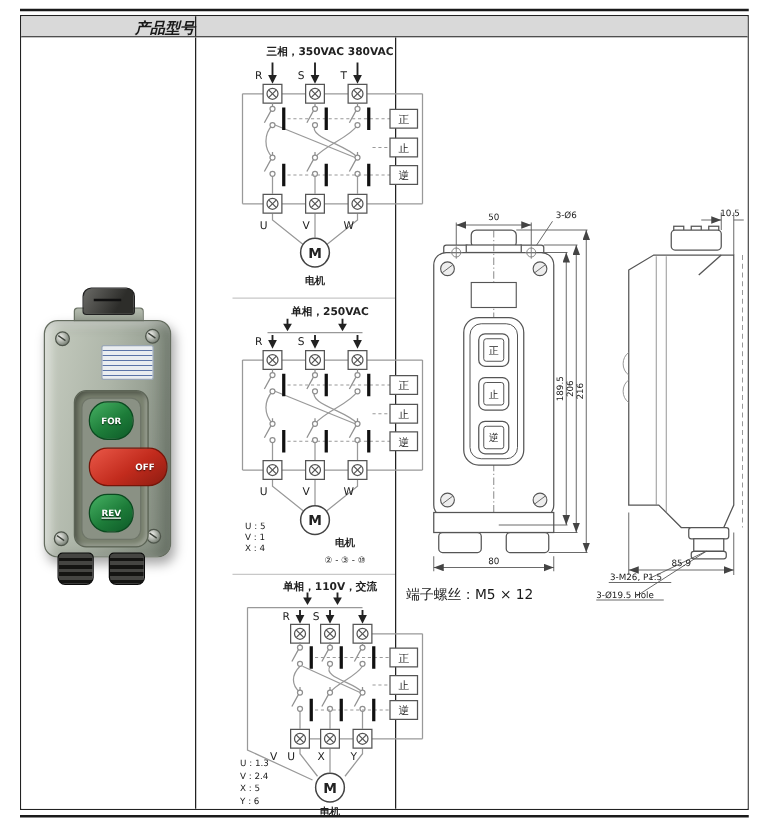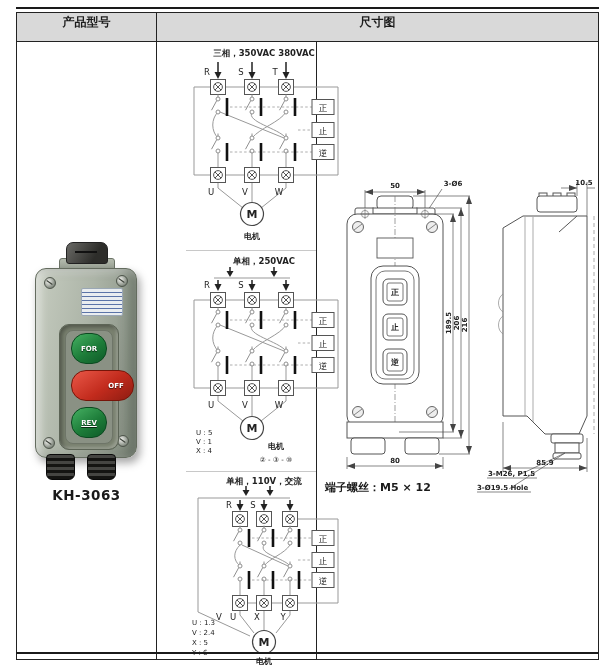--- a/index.html
+++ b/index.html
@@ -3,29 +3,29 @@
 <meta charset="utf-8">
 <style>
   html,body{margin:0;padding:0;background:#fff;}
   .page{position:relative;width:613px;height:666px;background:#fff;overflow:hidden;
         font-family:"DejaVu Sans","Liberation Sans",sans-serif;color:#1a1a1a;}
   .rule{position:absolute;left:16px;width:583px;background:#1a1a1a;}
   .rule.top{top:7px;height:2px;}
   .rule.bottom{top:652px;height:2px;}
   .sheet{position:absolute;left:16px;top:12px;width:581px;border:1px solid #222;}
   .thead{display:flex;background:#d9d9d9;border-bottom:1px solid #222;}
-  .th{height:28px;line-height:18px;text-align:center;font-weight:bold;font-size:12px;}
+  .th{height:16px;line-height:18px;text-align:right;font-weight:bold;font-size:12px;font-style:italic;}
   .th.c1{width:139px;border-right:1px solid #222;}
   .th.c2{width:159px;border-right:1px solid #222;}
   .th.c3{flex:1;}
   .tbody{display:flex;height:617px;background:#fff;}
   .col{position:relative;}
   .col.c1{width:139px;border-right:1px solid #222;}
   .col.c2{width:159px;border-right:1px solid #222;}
-  .col.c3{flex:1;font-weight:bold;}
+  .col.c3{flex:1;}
   .circuit{position:relative;margin-left:29px;}
   .circuit.sep{border-bottom:1px solid #c8c8c8;}
   svg text{fill:#222;}
   .dimtext{font-size:7px;}
   
   .photo{position:absolute;left:12px;top:200px;width:114px;height:238px;}
   .cap{position:absolute;left:37px;top:0;width:40px;height:20px;border-radius:7px 7px 3px 3px;
        background:linear-gradient(120deg,#6a6a66,#2d2d2a 70%);border:1px solid #222;}
   .cap-slot{position:absolute;left:8px;top:8px;width:22px;height:2px;background:#111;}
   .neck{position:absolute;left:30px;top:16px;width:54px;height:14px;background:linear-gradient(#b4bbae,#8c9487);
@@ -72,21 +72,20 @@
     </marker>
   </defs>
 </svg>
 
 <div class="page">
   <div class="rule top"></div>
 
   <div class="sheet">
     <div class="thead">
       <div class="th c1">产品型号</div>
-      <div class="th c3">尺寸图</div>
     </div>
 
     <div class="tbody">
 
       <div class="col c1">
         <div class="photo">
           <div class="neck"></div>
           <div class="cap">
               <div class="cap-slot"></div>
             </div>
@@ -99,21 +98,20 @@
           <div class="plate"></div>
           <div class="bezel">
             <div class="panel"></div>
             <div class="pbtn green" style="top:8px;">FOR</div>
             <div class="pbtn red" style="top:45px;padding-left:27px;">OFF</div>
             <div class="pbtn green" style="top:82px;text-decoration:underline;">REV</div>
           </div>
           <div class="gland" style="left:17px;"></div>
           <div class="gland" style="left:58px;"></div>
         </div>
-        <div class="model">KH-3063</div>
       </div>
 
       <div class="col c2">
 
         <div class="circuit sep">
         <svg width="158" height="204" viewBox="0 0 158 204">
           <text x="78" y="14" text-anchor="middle" font-size="8.5" font-weight="bold">三相，350VAC 380VAC</text>
           <g stroke="#999" stroke-width="1" fill="none">
             <line x1="8" y1="45" x2="152" y2="45"></line>
             <line x1="8" y1="45" x2="8" y2="133"></line>

